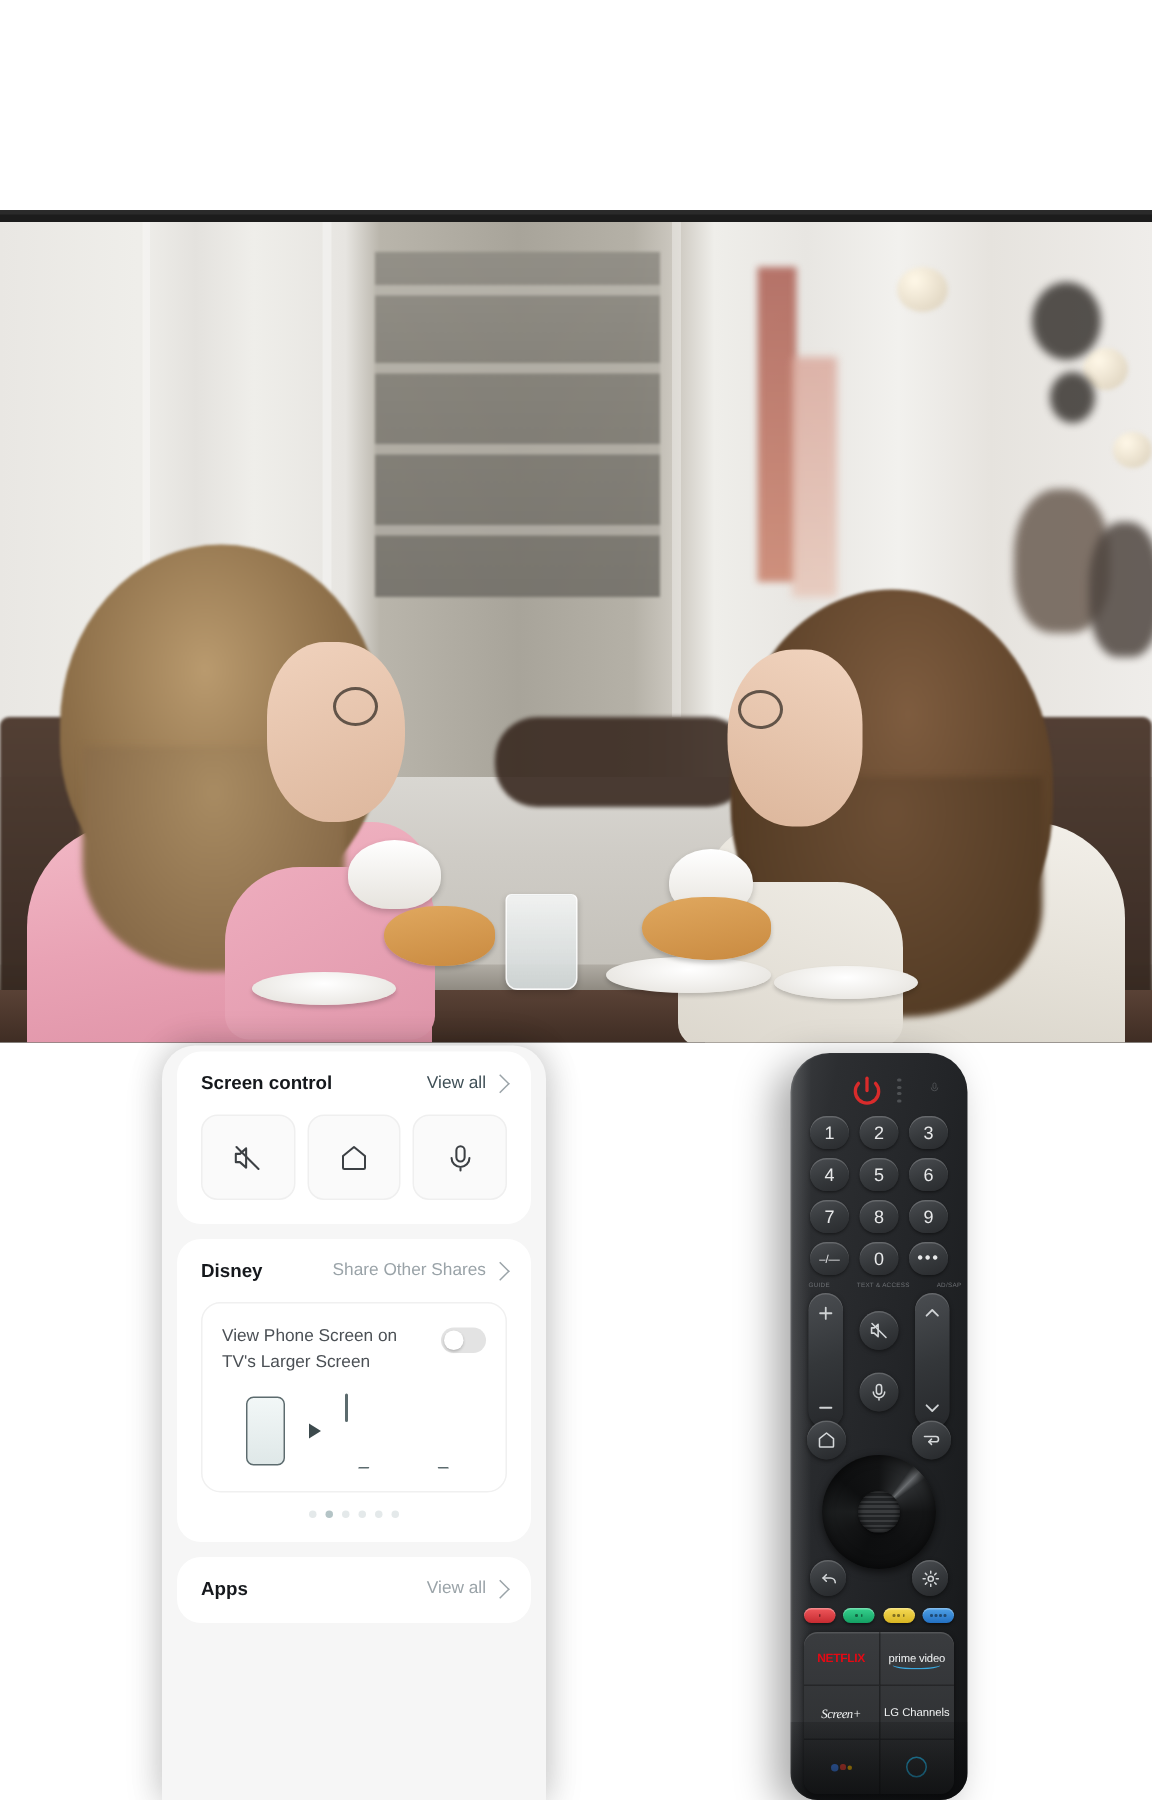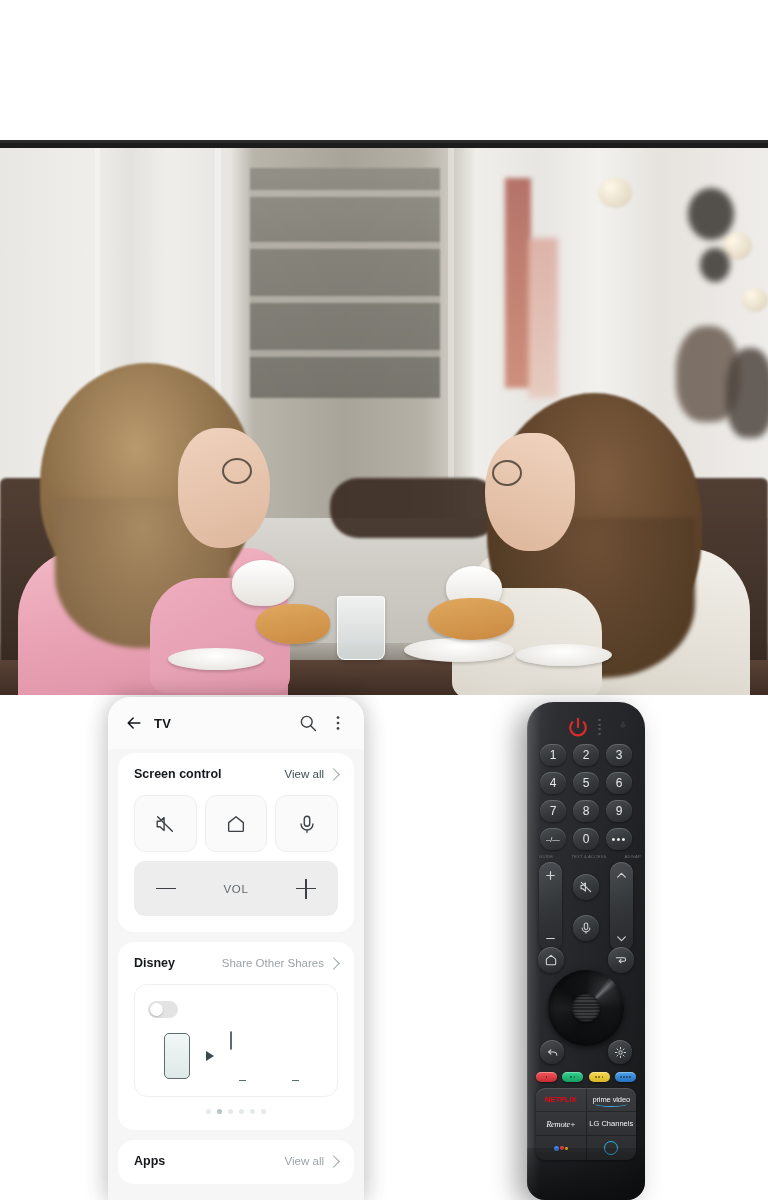--- a/index.html
+++ b/index.html
@@ -356,21 +356,21 @@
     display:flex;align-items:center;justify-content:center;gap:1.5px;
   }
   .ckey .m{width:1.7px;height:1.7px;border-radius:50%;background:rgba(0,0,0,.45);}
 
   .applist{
     position:absolute;left:9px;top:386px;width:100px;
     border-radius:9px;overflow:hidden;
     background:linear-gradient(180deg,#3a3c3f,#2a2c2e);
     box-shadow:inset 0 1px 0 rgba(255,255,255,.13),0 1px 3px rgba(0,0,0,.5);
   }
-  .app-row{display:flex;height:24px;}
+  .app-row{display:flex;height:36px;}
   .app-cell{
     flex:1;display:flex;align-items:center;justify-content:center;cursor:pointer;
     border-right:1px solid rgba(0,0,0,.35);
     border-bottom:1px solid rgba(0,0,0,.3);
   }
   .app-cell:last-child{border-right:none;}
   .app-row:last-child .app-cell{border-bottom:none;}
   .netflix{color:#e50914;font-size:8px;font-weight:bold;letter-spacing:-.2px;}
   .prime{color:#f2f4f5;font-size:7.5px;letter-spacing:-.1px;position:relative;}
   .prime .smile{
@@ -451,36 +451,20 @@
     <div class="croissant" style="left:256px;top:456px;width:74px;height:40px;"></div>
     <div class="saucer" style="left:404px;top:490px;width:110px;height:24px;"></div>
     <div class="croissant" style="left:428px;top:450px;width:86px;height:42px;"></div>
     <div class="saucer" style="left:516px;top:496px;width:96px;height:22px;"></div>
     <div class="glass-water" style="left:337px;top:448px;"></div>
   </div>
 </div>
 
 <div id="phone">
 
-  <div class="ph-header">
-    <svg class="ph-back" viewBox="0 0 24 24" fill="none" stroke="#15181c" stroke-width="1.8">
-      <path d="M19 12H5M5 12l6-6M5 12l6 6" stroke-linecap="round" stroke-linejoin="round"></path>
-    </svg>
-    <span class="ph-title">TV</span>
-    <span class="ph-spacer"></span>
-    <svg class="ph-ic" viewBox="0 0 24 24" fill="none" stroke="#3c4044" stroke-width="1.7">
-      <circle cx="10.5" cy="10.5" r="6.5"></circle>
-        <path d="M15.5 15.5L21 21" stroke-linecap="round"></path>
-    </svg>
-    <svg class="ph-ic" viewBox="0 0 24 24" fill="#3c4044">
-      <circle cx="12" cy="5.5" r="1.6"></circle>
-        <circle cx="12" cy="12" r="1.6"></circle>
-        <circle cx="12" cy="18.5" r="1.6"></circle>
-    </svg>
-  </div>
 
   <div class="ph-card first">
     <div class="sec-head">
       <span class="sec-title">Screen control</span>
       <span class="sec-link">
         <span class="txt">View all</span>
         <span class="chev"></span>
       </span>
     </div>
     <div class="btn-row">
@@ -495,42 +479,33 @@
           <path d="M4 10.5L12 4l8 6.5V19a1 1 0 01-1 1H5a1 1 0 01-1-1v-8.5z" stroke-linejoin="round"></path>
         </svg>
       </div>
       <div class="rbtn">
         <svg width="22" height="22" viewBox="0 0 24 24" fill="none" stroke="#3c4044" stroke-width="1.5">
           <rect x="9" y="3.5" width="6" height="11" rx="3"></rect>
           <path d="M5.5 12a6.5 6.5 0 0013 0M12 18.5V21" stroke-linecap="round"></path>
         </svg>
       </div>
     </div>
-    <div class="vol-row">
-      <span class="sign">
-          <span class="h"></span>
-        </span>
-      <span class="vol-label">VOL</span>
-      <span class="sign">
-          <span class="h"></span>
-          <span class="v"></span>
-        </span>
-    </div>
   </div>
 
   <div class="ph-card">
     <div class="sec-head">
       <span class="sec-title">Disney</span>
       <span class="sec-link muted">
         <span class="txt">Share Other Shares</span>
         <span class="chev"></span>
       </span>
     </div>
     <div class="share-inner">
       <div class="share-top">
+        <span class="share-txt">View Phone Screen on TV's Larger Screen</span>
         <span class="toggle">
             <span class="knob"></span>
           </span>
       </div>
       <div class="cast-illu">
         <span class="mini-phone"></span>
         <span class="play-tri"></span>
         <span class="mini-tv">
           <span class="scr"></span>
           <span class="leg" style="left:10px;transform:skewX(-22deg);"></span>
@@ -695,21 +670,21 @@
   </div>
 
   <div class="applist">
     <div class="app-row">
       <span class="app-cell netflix">NETFLIX</span>
       <span class="app-cell">
         <span class="prime">prime video<span class="smile"></span></span>
       </span>
     </div>
     <div class="app-row">
-      <span class="app-cell disney">Remote+</span>
+      <span class="app-cell disney">Screen+</span>
       <span class="app-cell lgch">LG Channels</span>
     </div>
     <div class="app-row">
       <span class="app-cell">
         <span class="gassist">
           <span class="gd" style="background:#4285f4;"></span>
           <span class="gd" style="background:#ea4335;width:3.5px;height:3.5px;"></span>
           <span class="gd" style="background:#fbbc05;width:3px;height:3px;"></span>
         </span>
       </span>

